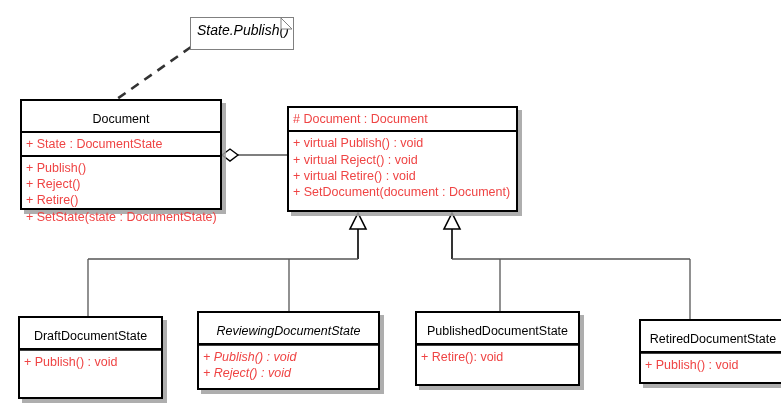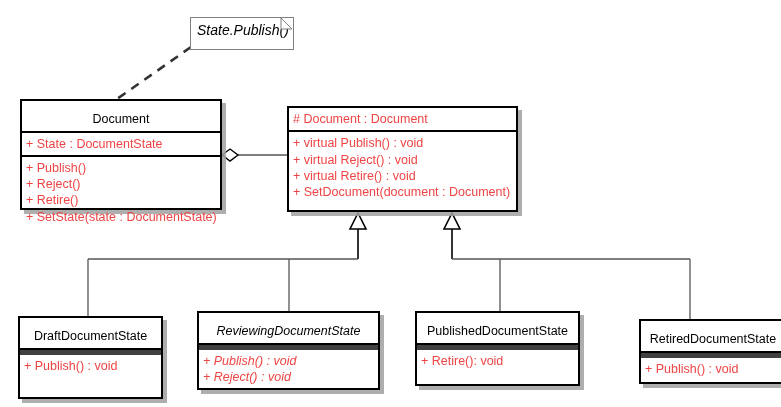--- a/index.html
+++ b/index.html
@@ -40,21 +40,21 @@
   .uml-class .cls-compartment {
     padding: 3px 17px 3px 4px;
     font-size: 12.5px;
     color: #ef4444;
     line-height: 1.28;
   }
   .uml-class .cls-compartment.attrs {
     border-bottom: 2px solid #000000;
   }
   .uml-class .cls-compartment.sep-top {
-    border-top: 5px solid #404040;
+    border-top: 1px solid #404040;
   }
   .uml-member {
     white-space: nowrap;
     font-size: 12.5px;
     line-height: 1.3;
   }
 
   
   .uml-note {
     position: absolute;

